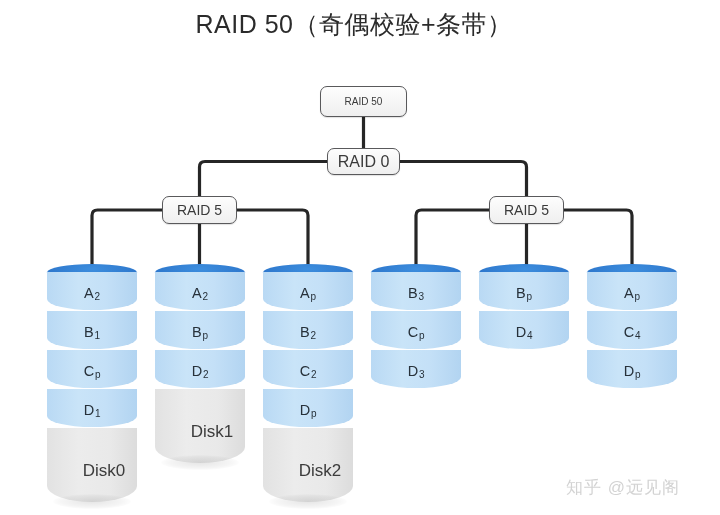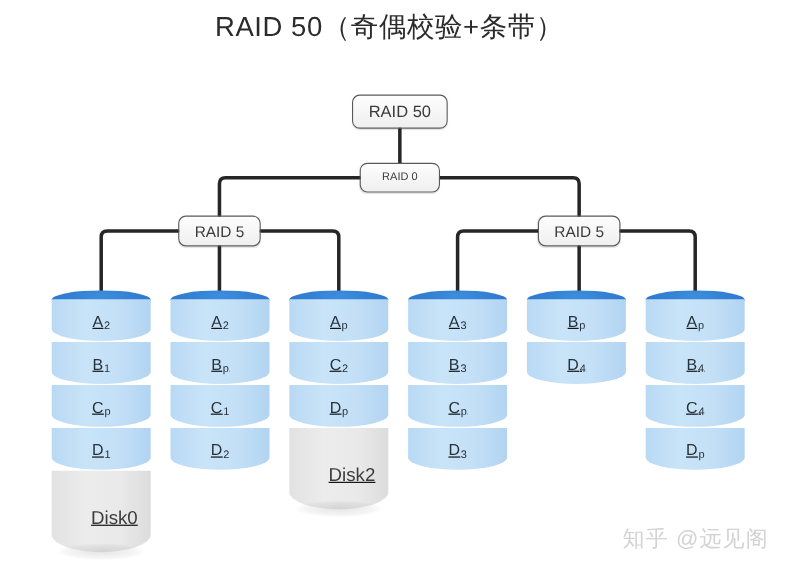--- a/index.html
+++ b/index.html
@@ -42,29 +42,29 @@
   }
 
   
   .node {
     position: absolute;
     box-sizing: border-box;
     background: linear-gradient(#fdfdfd, #efefef);
     border: 1.6px solid #59595b;
     border-radius: 7px;
     color: #3a3a3a;
-    font-size: 15px;
+    font-size: 10px;
     display: flex;
     align-items: center;
     justify-content: center;
     white-space: nowrap;
     box-shadow: 0 1px 1px rgba(0,0,0,0.12);
   }
   #node-raid50 { left: 320px; top: 86px;  width: 87px; height: 31px; }
-  #node-raid0  { left: 327px; top: 148px; width: 73px; height: 27px; font-size: 10px; }
+  #node-raid0  { left: 327px; top: 148px; width: 73px; height: 27px; font-size: 16px; }
   #node-raid5-left  { left: 162px; top: 196px; width: 75px; height: 28px; font-size: 14px; }
   #node-raid5-right { left: 489px; top: 196px; width: 75px; height: 28px; font-size: 14px; }
 
   
   .disk {
     position: absolute;
     width: 90px;
     top: 264px;
   }
   .disk-top {
@@ -74,21 +74,20 @@
     width: 90px;
     height: 17px;
     border-radius: 50%;
     background: radial-gradient(ellipse at 50% 30%, #3d8ede 0%, #2e78cd 70%, #2a6fc0 100%);
   }
   .disk-body {
     position: absolute;
     left: 0;
     top: 8px;
     width: 90px;
-    text-decoration: underline;
   }
   .band {
     position: relative;
     height: 38px;
     background: linear-gradient(90deg, #b9d9f4 0%, #c9e4f8 35%, #c4e0f7 65%, #b2d4f1 100%);
     border-radius: 0 0 45px 45px / 0 0 11px 11px;
     margin-bottom: 1px;
     display: flex;
     align-items: center;
     justify-content: center;
@@ -129,21 +128,21 @@
     height: 15px;
     border-radius: 50%;
     background: radial-gradient(ellipse at 50% 50%, rgba(0,0,0,0.10) 0%, rgba(0,0,0,0.04) 55%, rgba(0,0,0,0) 75%);
   }
 
   
   #watermark {
     position: absolute;
     left: 566px;
     top: 476px;
-    font-size: 20px;
+    font-size: 17px;
     color: #d3d3d3;
     white-space: nowrap;
     letter-spacing: 1px;
   }
 </style>
 </head>
 <body>
 
 <div id="canvas">
 
@@ -202,52 +201,53 @@
       <div class="disk" style="left: 155px;">
         <div class="disk-top"></div>
         <div class="disk-body">
           <div class="band">
             <span class="lbl">A<sub>2</sub></span>
           </div>
           <div class="band">
             <span class="lbl">B<sub>p</sub></span>
           </div>
           <div class="band">
-            <span class="lbl">C<sub>1</sub></span>
-          </div>
-          <div class="band">
             <span class="lbl">D<sub>2</sub></span>
           </div>
+          <div class="disk-tail">
+            <span class="dlbl">Disk1</span>
+            <div class="disk-foot"></div>
+          </div>
         </div>
       </div>
       <div class="disk" style="left: 263px;">
         <div class="disk-top"></div>
         <div class="disk-body">
           <div class="band">
             <span class="lbl">A<sub>p</sub></span>
+          </div>
+          <div class="band">
+            <span class="lbl">B<sub>2</sub></span>
           </div>
           <div class="band">
             <span class="lbl">C<sub>2</sub></span>
           </div>
           <div class="band">
             <span class="lbl">D<sub>p</sub></span>
           </div>
           <div class="disk-tail">
             <span class="dlbl">Disk2</span>
             <div class="disk-foot"></div>
           </div>
         </div>
       </div>
       <div class="disk" style="left: 371px;">
         <div class="disk-top"></div>
         <div class="disk-body">
           <div class="band">
-            <span class="lbl">A<sub>3</sub></span>
-          </div>
-          <div class="band">
             <span class="lbl">B<sub>3</sub></span>
           </div>
           <div class="band">
             <span class="lbl">C<sub>p</sub></span>
           </div>
           <div class="band">
             <span class="lbl">D<sub>3</sub></span>
           </div>
         </div>
       </div>
@@ -262,23 +262,20 @@
           </div>
         </div>
       </div>
       <div class="disk" style="left: 587px;">
         <div class="disk-top"></div>
         <div class="disk-body">
           <div class="band">
             <span class="lbl">A<sub>p</sub></span>
           </div>
           <div class="band">
-            <span class="lbl">B<sub>4</sub></span>
-          </div>
-          <div class="band">
             <span class="lbl">C<sub>4</sub></span>
           </div>
           <div class="band">
             <span class="lbl">D<sub>p</sub></span>
           </div>
         </div>
       </div>
     </div>
 
   <div id="watermark">知乎 @远见阁</div>

